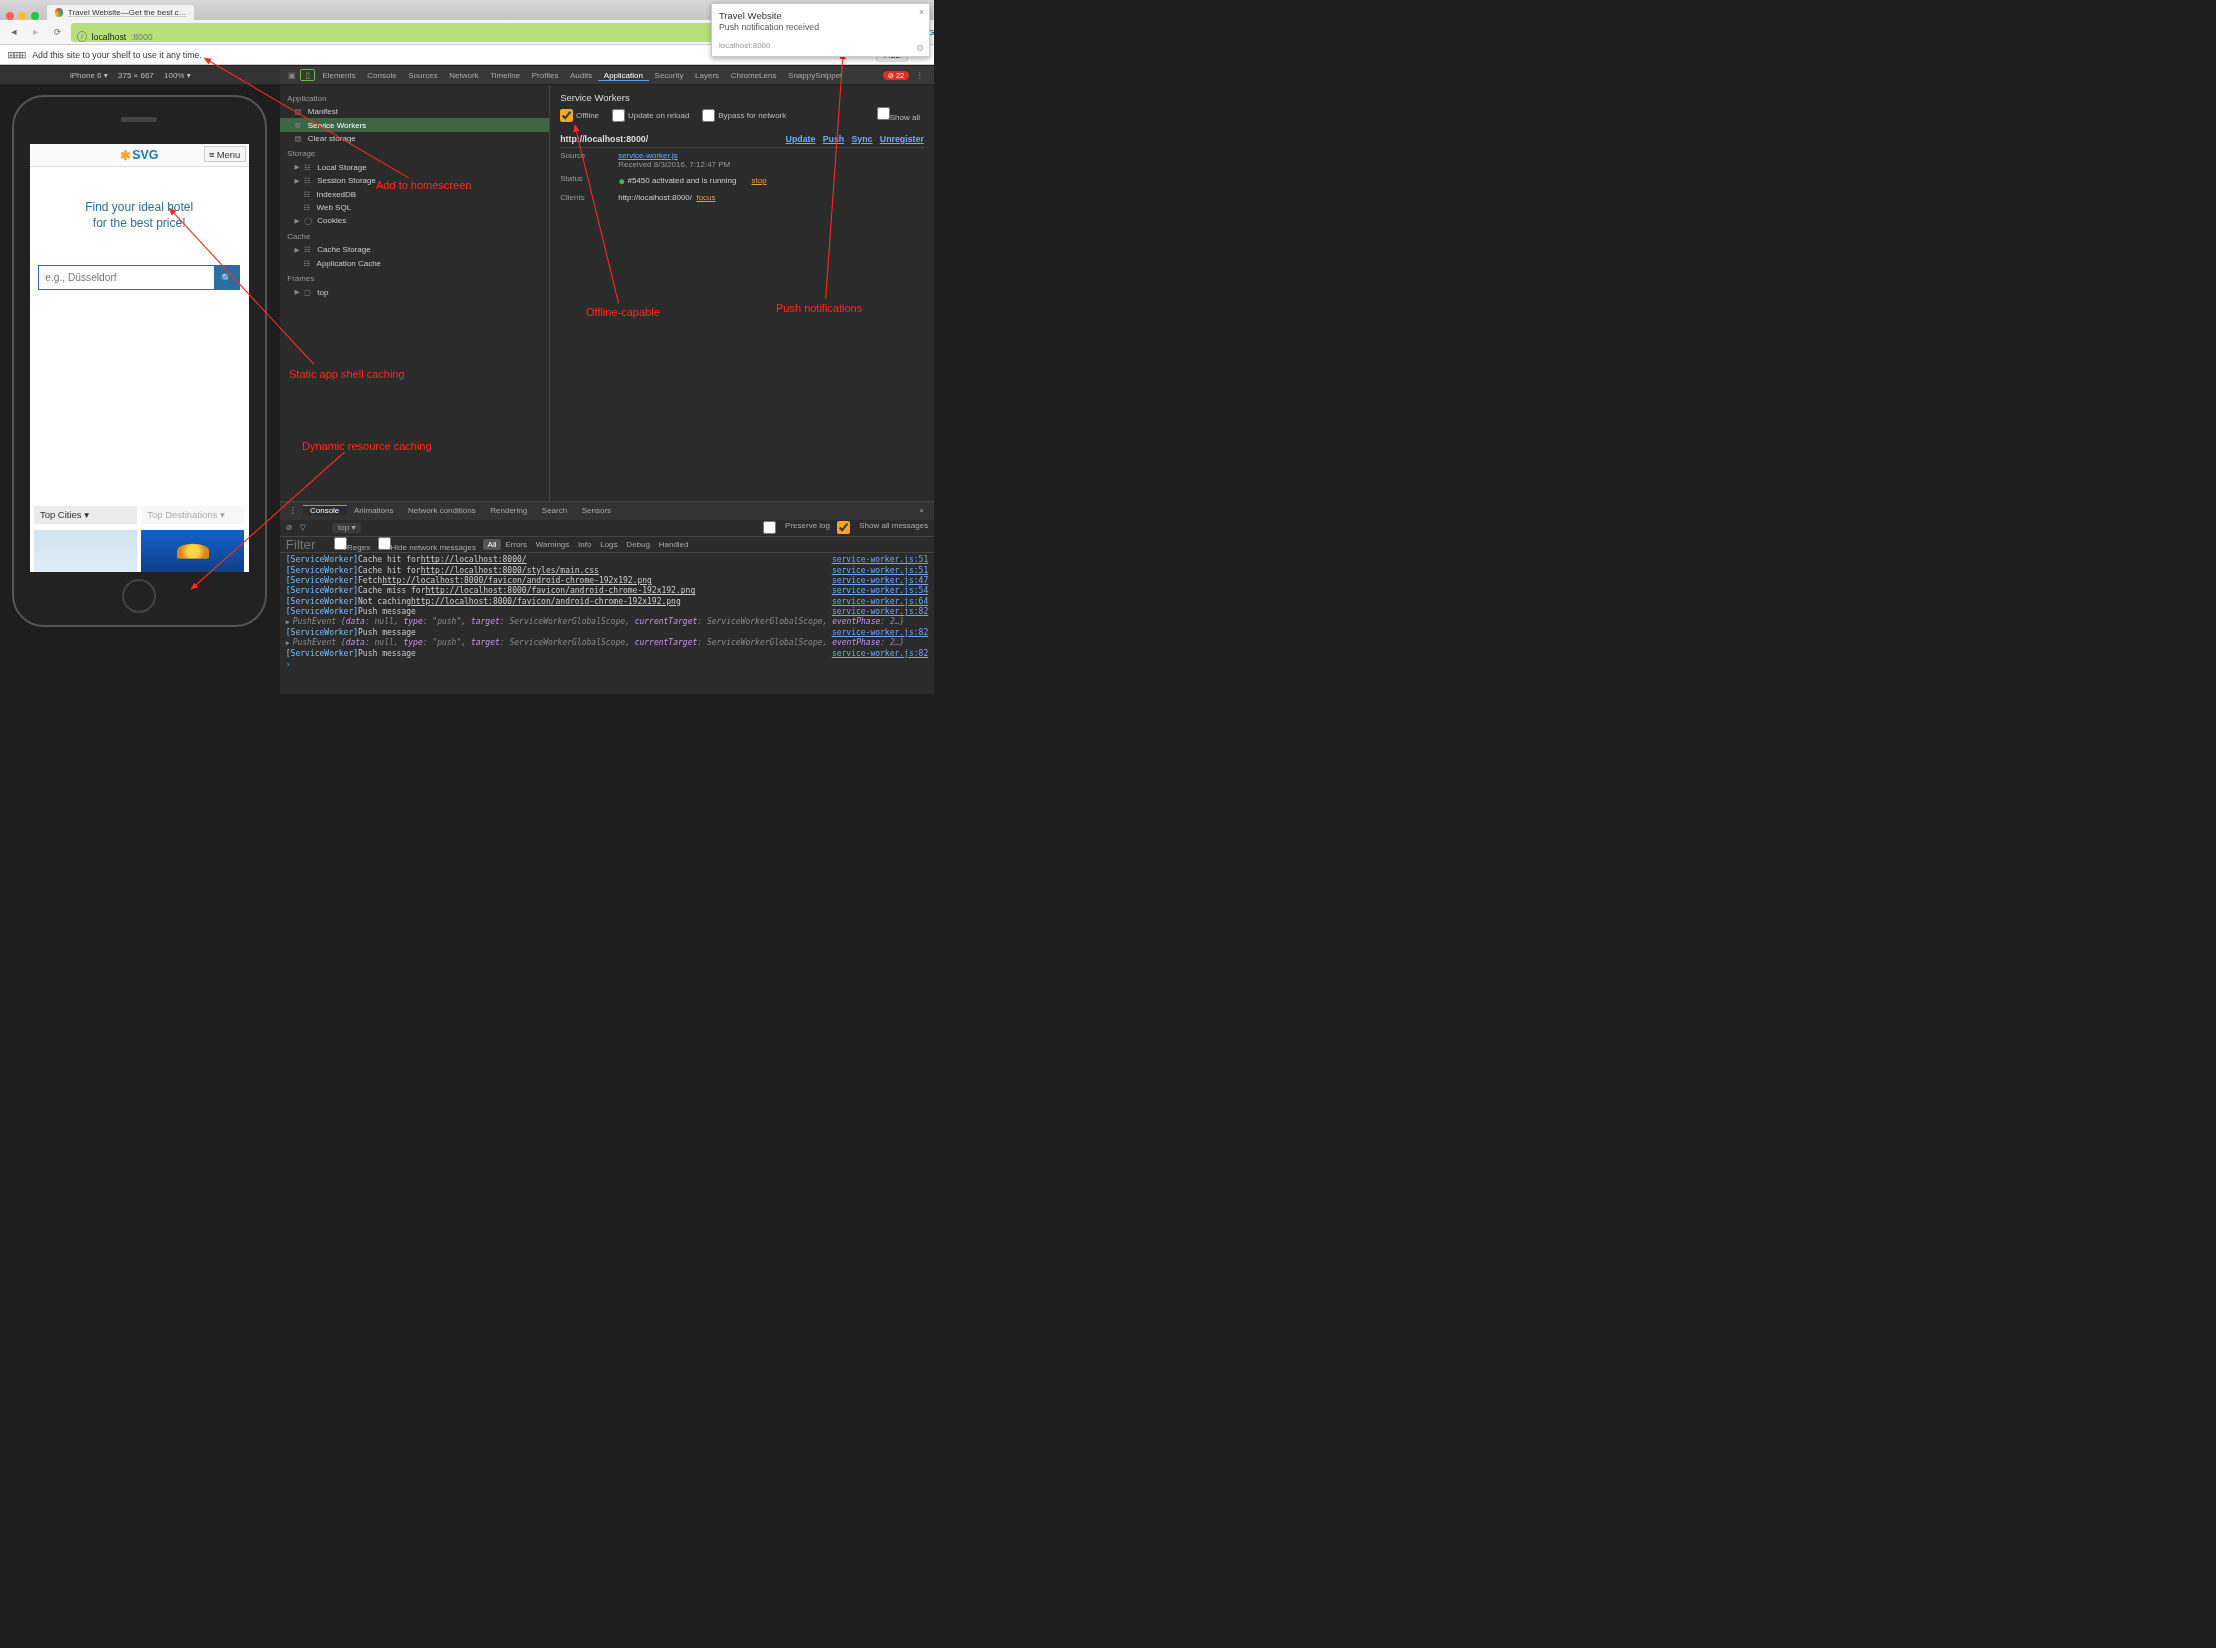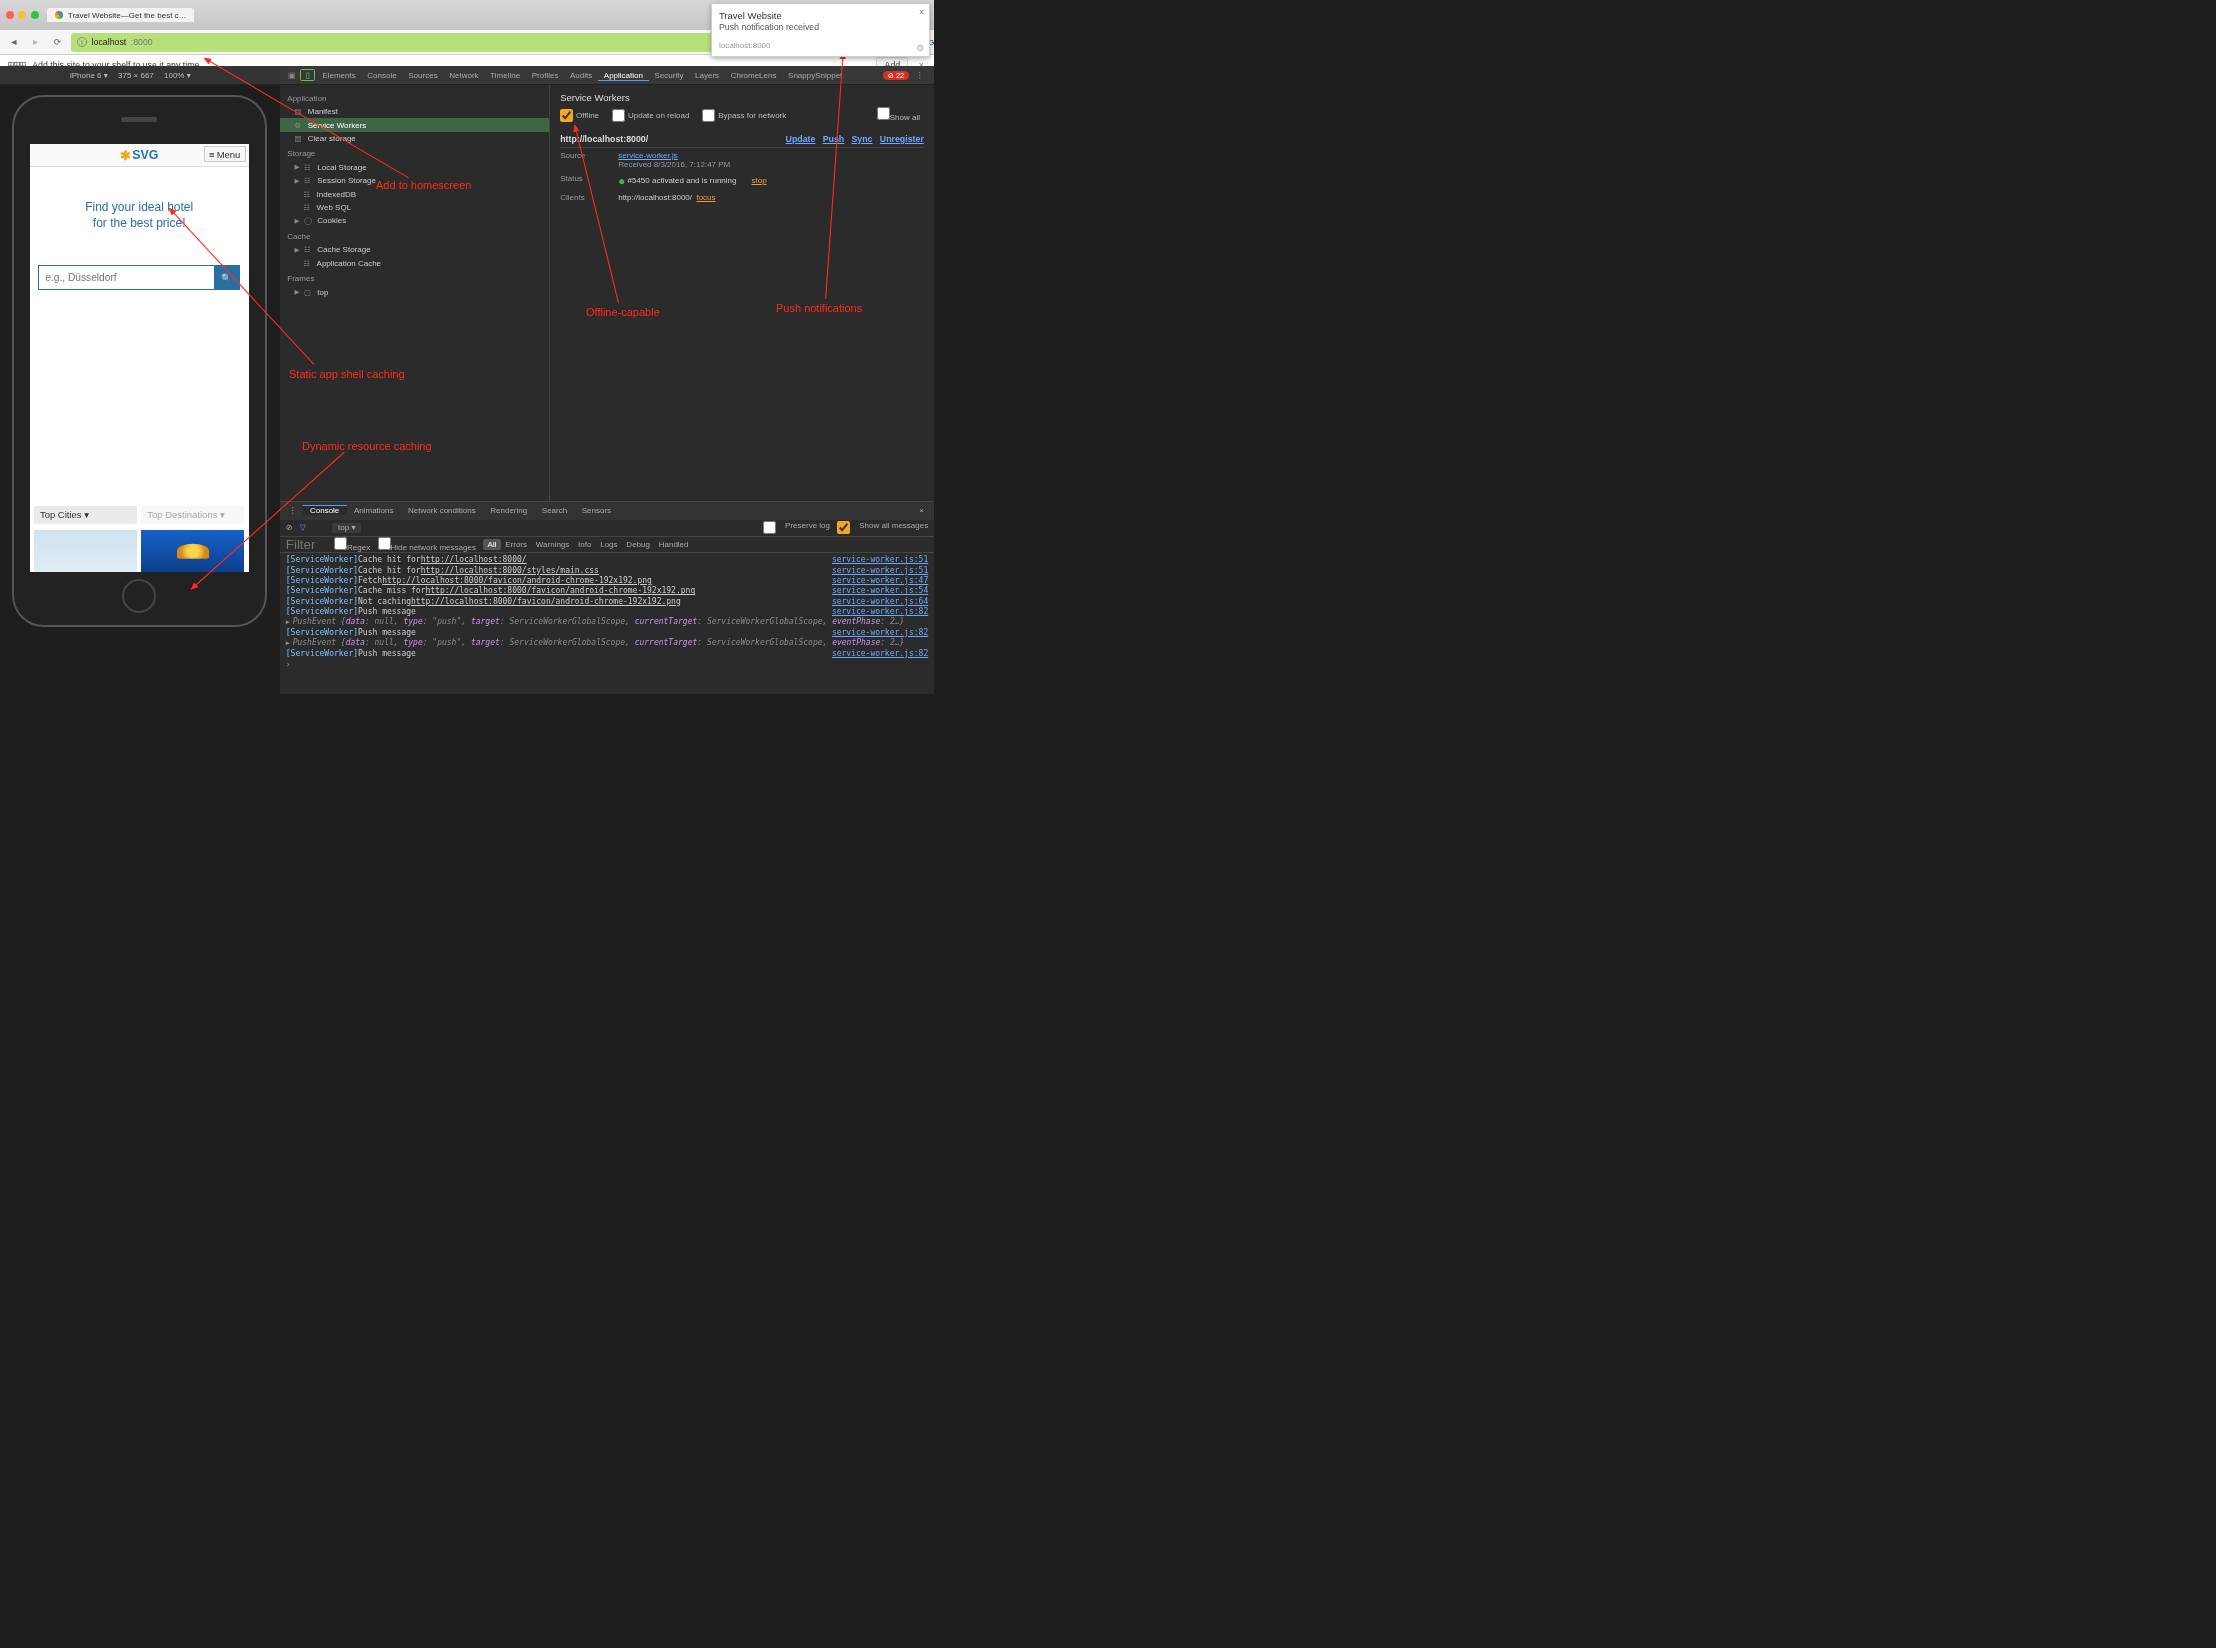--- a/index.html
+++ b/index.html
@@ -1,28 +1,28 @@
 <!DOCTYPE html>
 <html style="font-size:11.7px"><head>
 <meta charset="utf-8">
 <style>
 * { box-sizing: border-box; margin: 0; padding: 0; }
 body { font-family: -apple-system, "Helvetica Neue", Arial, sans-serif; font-size: 8.8px; background: #1e1e1e; color: #ccc; overflow: hidden; width: 934px; height: 694px; position: relative; }
 
 
 .browser-top { position: absolute; top: 0; left: 0; right: 0; height: 66px; }
-.tab-strip { height: 30px; background: linear-gradient(#d8d8d8,#c5c5c5); display: flex; align-items: center; padding-left: 5.8px; }
+.tab-strip { height: 20px; background: linear-gradient(#d8d8d8,#c5c5c5); display: flex; align-items: flex-end; padding-left: 5.8px; text-decoration: underline; }
 .tl { display: flex; gap: 4.4px; margin-right: 8.8px; }
 .tl span { width: 8px; height: 8px; border-radius: 50%; }
 .tl .r { background: #ff5f56; } .tl .y { background: #ffbd2e; } .tl .g { background: #27c93f; }
 .tab { background: #f2f2f2; border-radius: 2.9px 2.9px 0 0; padding: 2.9px 7.3px; font-size: 8px; display: flex; align-items: center; gap: 4.4px; color: #333; }
 .tab .fav { width: 8.8px; height: 8.8px; border-radius: 50%; background: conic-gradient(#4285f4,#34a853,#fbbc05,#ea4335); }
 .addr-row { height: 25px; background: #f5f5f5; border-bottom: 0.7px solid #ccc; display: flex; align-items: center; padding: 0 5.8px; gap: 5.8px; }
 .nav-btn { width: 16px; height: 16px; display: flex; align-items: center; justify-content: center; color: #666; cursor: pointer;}
-.urlbar { flex: 1; background: #b8e07a; border-radius: 2.9px; height: 19px; display: flex; align-items: center; padding: 0 5.8px; gap: 4.4px; color: #333; font-size: 8.8px; }
+.urlbar { flex: 1; background: #b8e07a; border-radius: 2.9px; height: 19px; display: flex; align-items: flex-end; padding: 0 5.8px; gap: 4.4px; color: #333; font-size: 8.8px; }
 .urlbar .info { width: 10.2px; height: 10.2px; border: 0.7px solid #888; border-radius: 50%; display: flex; align-items: center; justify-content: center; font-size: 6.6px; color: #666;}
 .urlbar .host { color: #222; }
 .urlbar .port { color: #777; }
 .urlbar .star { margin-left: auto; color: #888; }
 .ext-icons { display: flex; gap: 7.3px; align-items: center; padding-right: 4.4px; }
 .ext-icons span { width: 13px; height: 13px; }
 .shelf-row { height: 20.4px; background: #fff; border-bottom: 0.7px solid #ccc; display: flex; align-items: center; padding: 0 7.3px; gap: 7.3px; color: #333; font-size: 8.8px; }
 .shelf-row .apps { letter-spacing: -1.5px; color: #555; }
 .shelf-row .add-btn { margin-left: auto; color: #333; padding: 1.5px 7.3px; background:#f5f5f5; border:0.7px solid #ddd; border-radius:2.2px; cursor:pointer;}
 .shelf-x { color:#888; cursor:pointer; padding:0 2.9px;}

